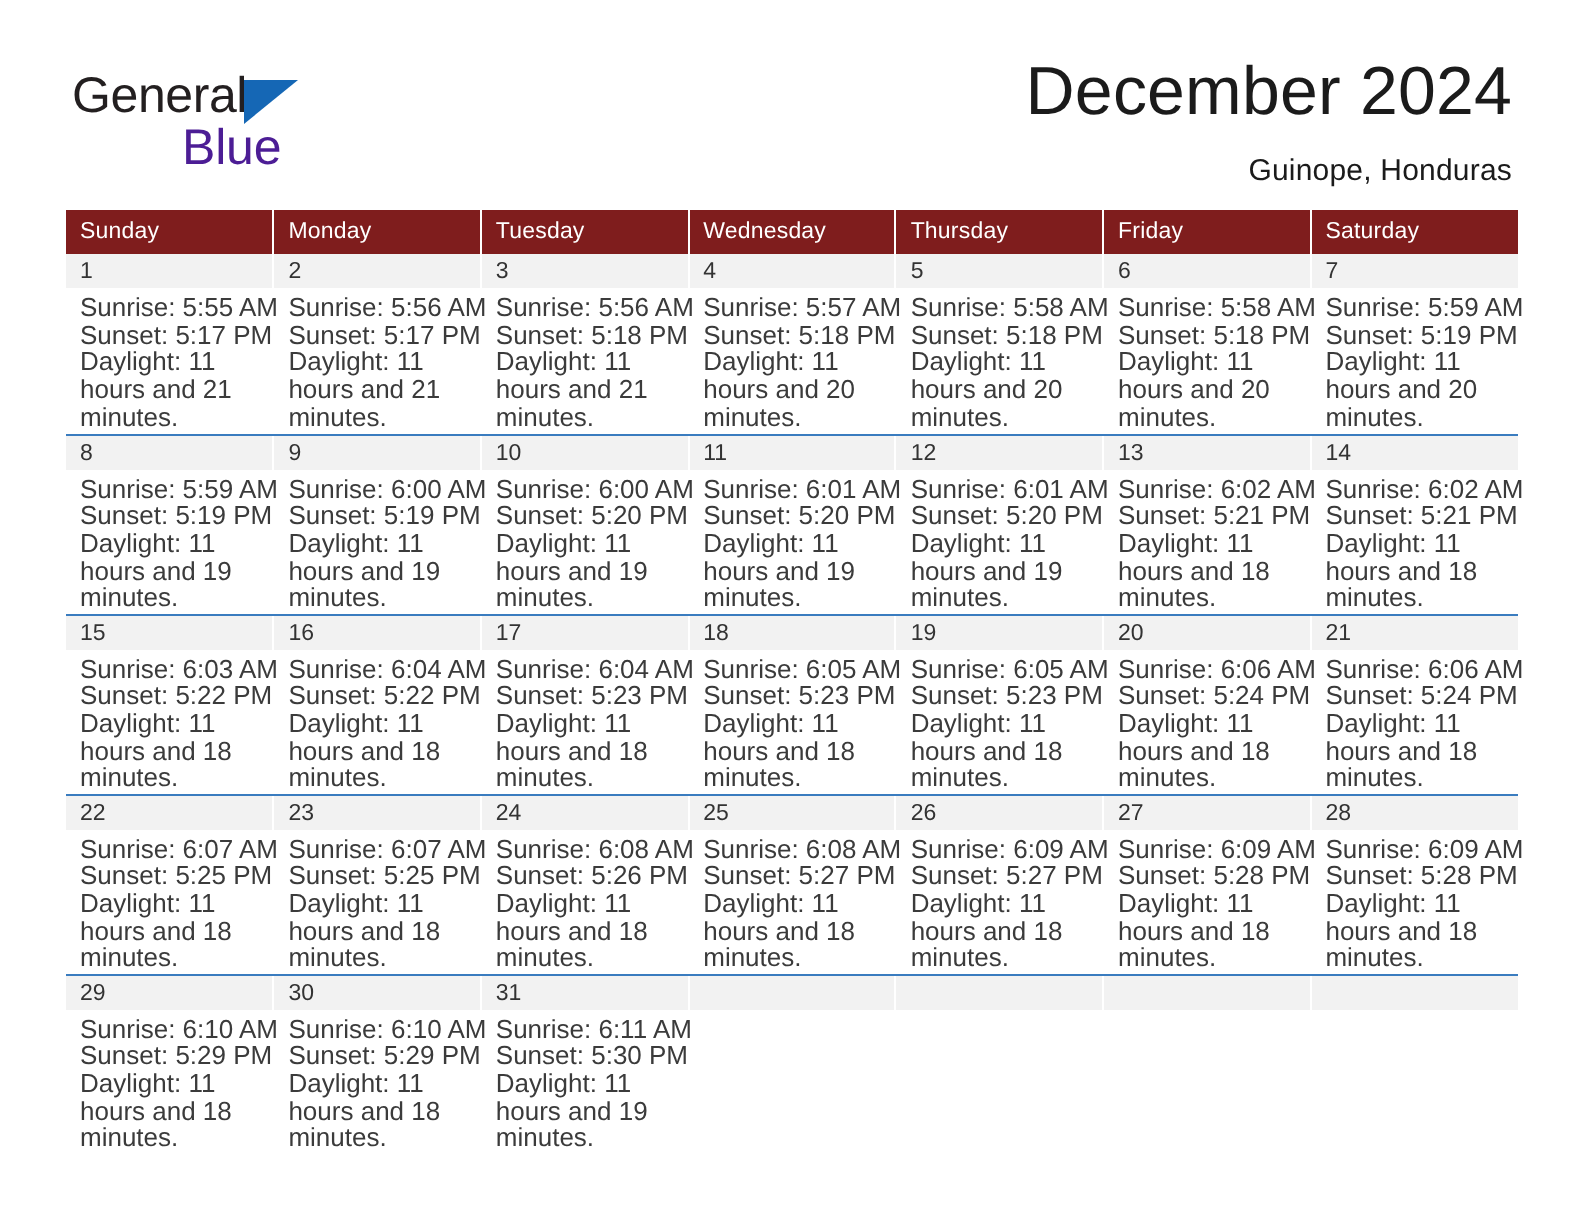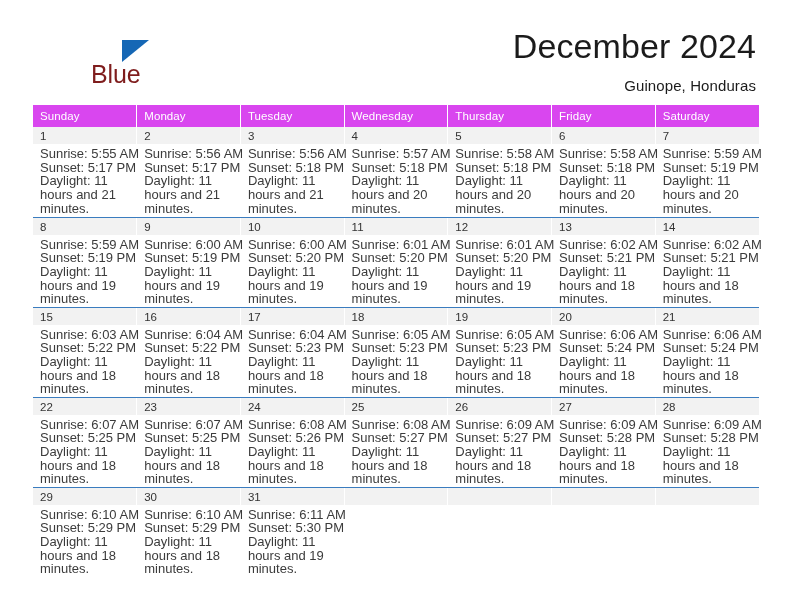--- a/index.html
+++ b/index.html
@@ -53,21 +53,21 @@
     width: 0;
     height: 0;
     border-left: 27px solid #1567b5;
     border-bottom: 22px solid transparent;
   }
   .logo-blue {
     position: absolute;
     left: 55px;
     top: 26px;
     font-size: 25px;
-    color: #7f1d1d;
+    color: #4c1d95;
     line-height: 1;
     letter-spacing: -0.1px;
   }
 
   .title-block {
     position: absolute;
     right: 36px;
     top: 28px;
     text-align: right;
   }
@@ -88,21 +88,21 @@
   
   .calendar {
     position: absolute;
     left: 33px;
     top: 105px;
     width: 726px;
     border-collapse: collapse;
     table-layout: fixed;
   }
   .calendar th {
-    background: #d946ef;
+    background: #7f1d1d;
     color: #ffffff;
     font-size: 11.5px;
     font-weight: normal;
     text-align: left;
     padding: 5px 0 5px 7px;
     border-right: 1px solid #ffffff;
     letter-spacing: 0.1px;
     height: 19px;
     box-sizing: border-box;
   }
@@ -145,20 +145,21 @@
   }
 </style>
 </head>
 <body>
 
 <div class="page">
 
   <div class="header">
 
     <div class="logo">
+      <span class="logo-general">General</span>
       <span class="logo-tri"></span>
       <span class="logo-blue">Blue</span>
     </div>
 
     <div class="title-block">
       <div class="cal-title">December 2024</div>
       <div class="cal-subtitle">Guinope, Honduras</div>
     </div>
 
   </div>

